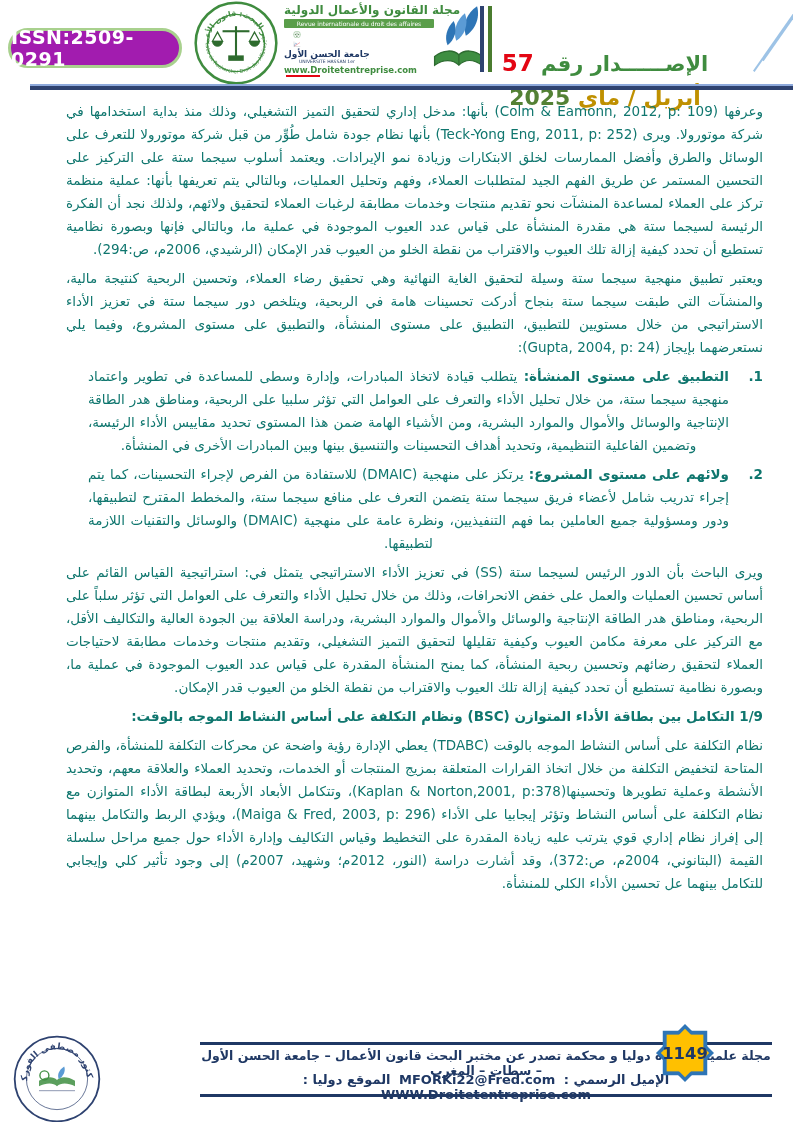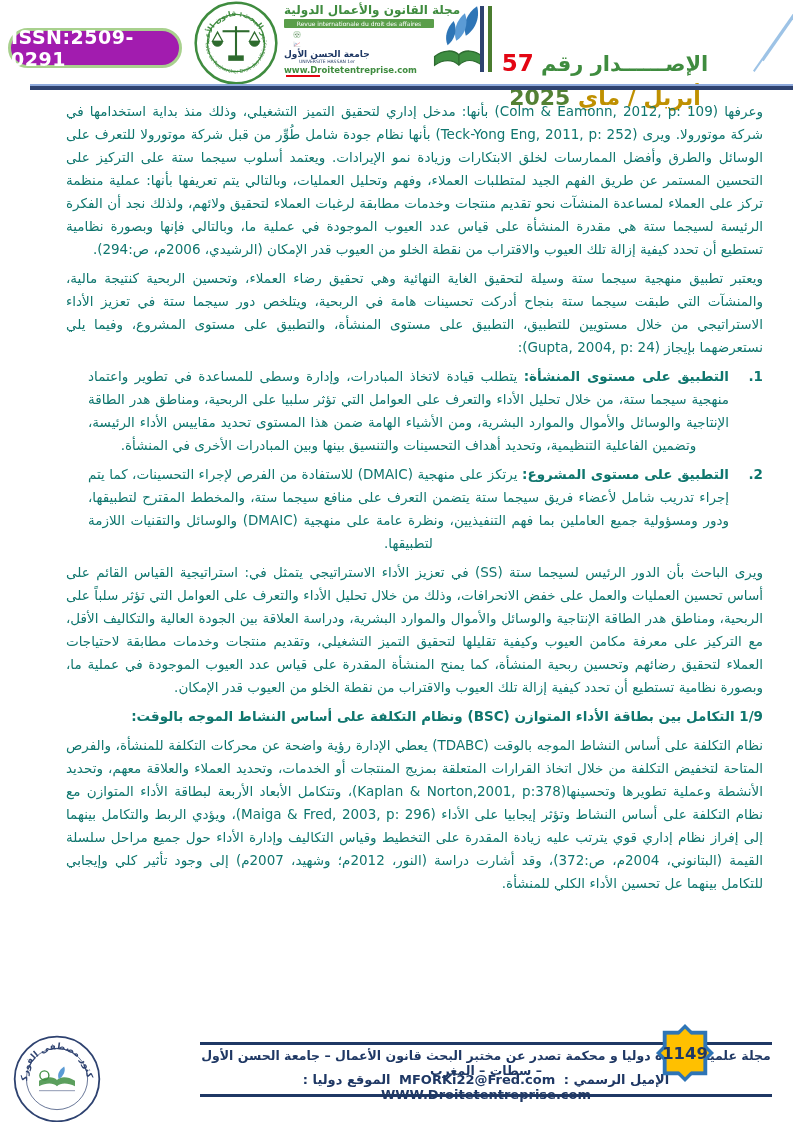--- a/index.html
+++ b/index.html
@@ -174,21 +174,21 @@
     <p>وعرفها (Colm &amp; Eamonn, 2012, p: 109) بأنها: مدخل إداري لتحقيق التميز التشغيلي، وذلك منذ بداية استخدامها في شركة موتورولا. ويرى (Teck-Yong Eng, 2011, p: 252) بأنها نظام جودة شامل طُوِّر من قبل شركة موتورولا للتعرف على الوسائل والطرق وأفضل الممارسات لخلق الابتكارات وزيادة نمو الإيرادات. ويعتمد أسلوب سيجما ستة على التركيز على التحسين المستمر عن طريق الفهم الجيد لمتطلبات العملاء، وفهم وتحليل العمليات، وبالتالي يتم تعريفها بأنها: عملية منظمة تركز على العملاء لمساعدة المنشآت نحو تقديم منتجات وخدمات مطابقة لرغبات العملاء لتحقيق ولائهم، ولذلك نجد أن الفكرة الرئيسة لسيجما ستة هي مقدرة المنشأة على قياس عدد العيوب الموجودة في عملية ما، وبالتالي فإنها وبصورة نظامية تستطيع أن تحدد كيفية إزالة تلك العيوب والاقتراب من نقطة الخلو من العيوب قدر الإمكان (الرشيدي، 2006م، ص:294).</p>
     <p>ويعتبر تطبيق منهجية سيجما ستة وسيلة لتحقيق الغاية النهائية وهي تحقيق رضاء العملاء، وتحسين الربحية كنتيجة مالية، والمنشآت التي طبقت سيجما ستة بنجاح أدركت تحسينات هامة في الربحية، ويتلخص دور سيجما ستة في تعزيز الأداء الاستراتيجي من خلال مستويين للتطبيق، التطبيق على مستوى المنشأة، والتطبيق على مستوى المشروع، وفيما يلي نستعرضهما بإيجاز (Gupta, 2004, p: 24):</p>
 
     <div class="list-item">
       <span class="li-num">1.</span>
       <div class="li-body"><span class="li-title">التطبيق على مستوى المنشأة:</span><span> يتطلب قيادة لاتخاذ المبادرات، وإدارة وسطى للمساعدة في تطوير واعتماد منهجية سيجما ستة، من خلال تحليل الأداء والتعرف على العوامل التي تؤثر سلبيا على الربحية، ومناطق هدر الطاقة الإنتاجية والوسائل والأموال والموارد البشرية، ومن الأشياء الهامة ضمن هذا المستوى تحديد مقاييس الأداء الرئيسة، وتضمين الفاعلية التنظيمية، وتحديد أهداف التحسينات والتنسيق بينها وبين المبادرات الأخرى في المنشأة.</span></div>
     </div>
 
     <div class="list-item">
       <span class="li-num">2.</span>
-      <div class="li-body"><span class="li-title">التطبيق على مستوى المشروع:</span><span> يرتكز على منهجية (DMAIC) للاستفادة من الفرص لإجراء التحسينات، كما يتم إجراء تدريب شامل لأعضاء فريق سيجما ستة يتضمن التعرف على منافع سيجما ستة، والمخطط المقترح لتطبيقها، ودور ومسؤولية جميع العاملين بما فهم التنفيذيين، ونظرة عامة على منهجية (DMAIC) والوسائل والتقنيات اللازمة لتطبيقها.</span></div>
+      <div class="li-body"><span class="li-title">ولائهم على مستوى المشروع:</span><span> يرتكز على منهجية (DMAIC) للاستفادة من الفرص لإجراء التحسينات، كما يتم إجراء تدريب شامل لأعضاء فريق سيجما ستة يتضمن التعرف على منافع سيجما ستة، والمخطط المقترح لتطبيقها، ودور ومسؤولية جميع العاملين بما فهم التنفيذيين، ونظرة عامة على منهجية (DMAIC) والوسائل والتقنيات اللازمة لتطبيقها.</span></div>
     </div>
 
     <p>ويرى الباحث بأن الدور الرئيس لسيجما ستة (SS) في تعزيز الأداء الاستراتيجي يتمثل في: استراتيجية القياس القائم على أساس تحسين العمليات والعمل على خفض الانحرافات، وذلك من خلال تحليل الأداء والتعرف على العوامل التي تؤثر سلباً على الربحية، ومناطق هدر الطاقة الإنتاجية والوسائل والأموال والموارد البشرية، ودراسة العلاقة بين الجودة العالية والتكاليف الأقل، مع التركيز على معرفة مكامن العيوب وكيفية تقليلها لتحقيق التميز التشغيلي، وتقديم منتجات وخدمات مطابقة لاحتياجات العملاء لتحقيق رضائهم وتحسين ربحية المنشأة، كما يمنح المنشأة المقدرة على قياس عدد العيوب الموجودة في عملية ما، وبصورة نظامية تستطيع أن تحدد كيفية إزالة تلك العيوب والاقتراب من نقطة الخلو من العيوب قدر الإمكان.</p>
     <h3 class="sec-heading">1/9 التكامل بين بطاقة الأداء المتوازن (BSC) ونظام التكلفة على أساس النشاط الموجه بالوقت:</h3>
     <p>نظام التكلفة على أساس النشاط الموجه بالوقت (TDABC) يعطي الإدارة رؤية واضحة عن محركات التكلفة للمنشأة، والفرص المتاحة لتخفيض التكلفة من خلال اتخاذ القرارات المتعلقة بمزيج المنتجات أو الخدمات، وتحديد العملاء والعلاقة معهم، وتحديد الأنشطة وعملية تطويرها وتحسينها(Kaplan &amp; Norton,2001, p:378)، وتتكامل الأبعاد الأربعة لبطاقة الأداء المتوازن مع نظام التكلفة على أساس النشاط وتؤثر إيجابيا على الأداء (Maiga &amp; Fred, 2003, p: 296)، ويؤدي الربط والتكامل بينهما إلى إفراز نظام إداري قوي يترتب عليه زيادة المقدرة على التخطيط وقياس التكاليف وإدارة الأداء حول جميع مراحل سلسلة القيمة (البتانوني، 2004م، ص:372)، وقد أشارت دراسة (النور، 2012م؛ وشهيد، 2007م) إلى وجود تأثير كلي وإيجابي للتكامل بينهما عل تحسين الأداء الكلي للمنشأة.</p>
   </div>
 
   <div class="f-rule top"></div>
   <div class="f-text f-line1">مجلة علمية معتمدة  دوليا و محكمة تصدر عن مختبر البحث قانون الأعمال – جامعة الحسن الأول – سطات – المغرب</div>
   <div class="f-text f-line2">

